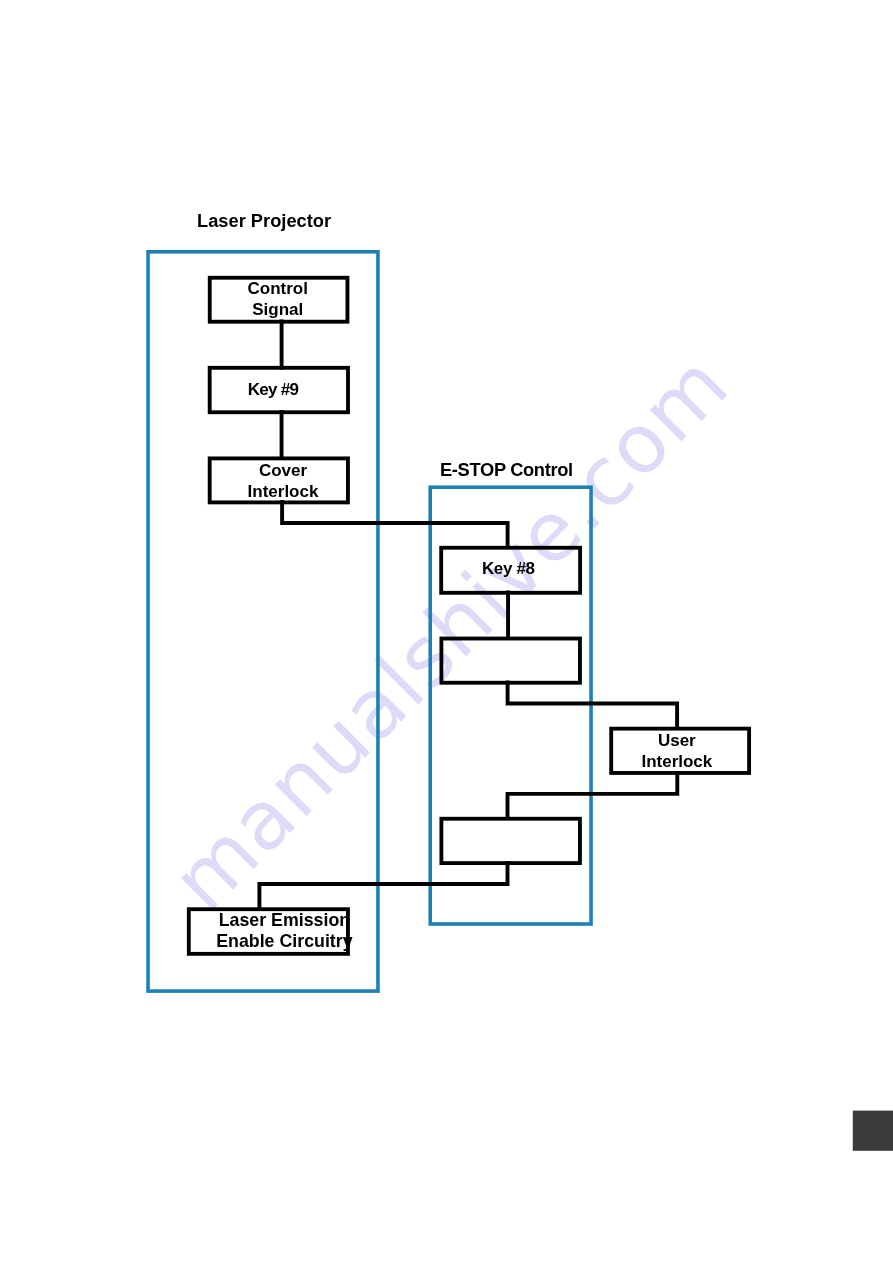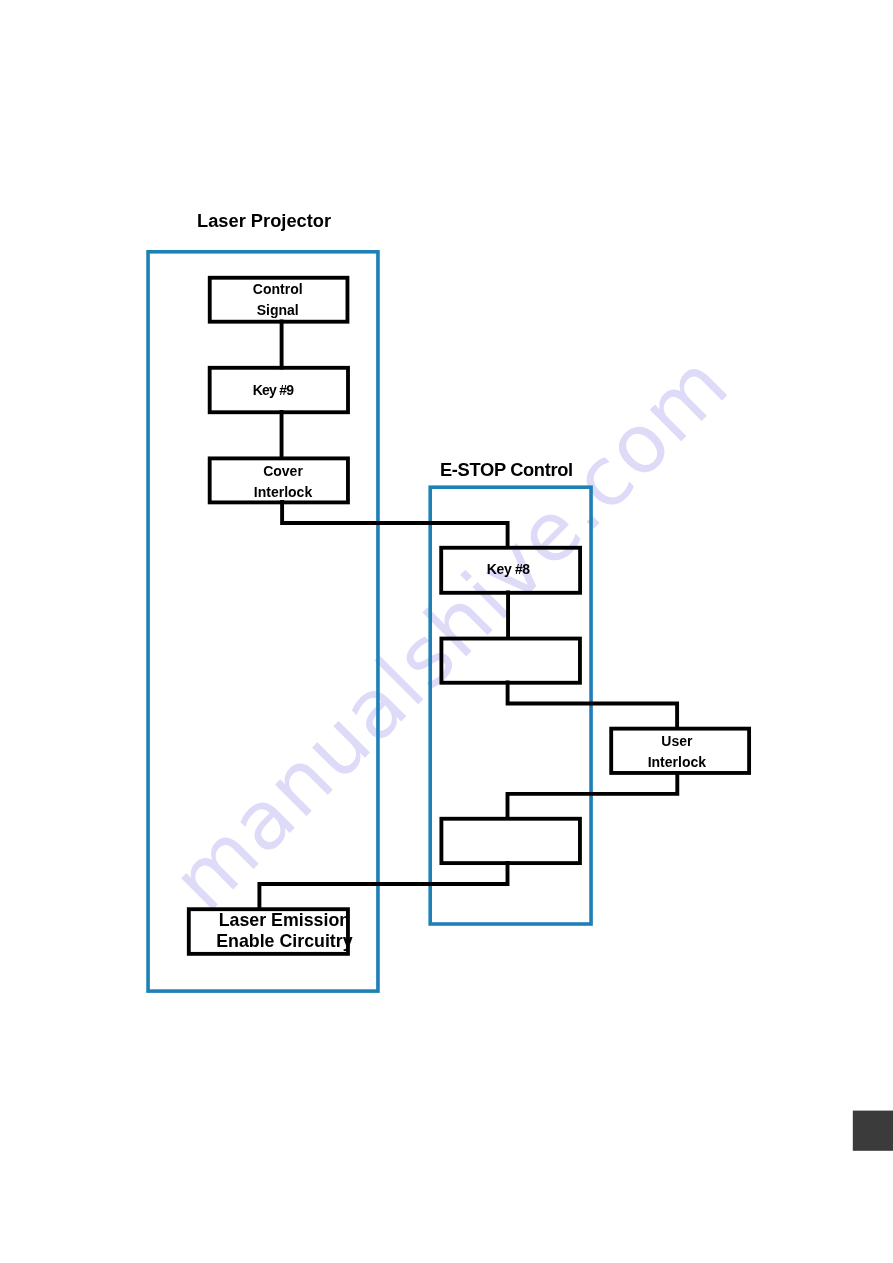--- a/index.html
+++ b/index.html
@@ -8,21 +8,21 @@
     width: 893px; height: 1263px;
     background: #ffffff;
     font-family: "Liberation Sans", sans-serif;
     overflow: hidden;
     position: relative;
     -webkit-font-smoothing: antialiased;
   }
   #page { position:absolute; left:0; top:0; width:893px; height:1263px; background:#fff; }
   .layer { position:absolute; left:0; top:0; width:893px; height:1263px; }
   .txt { position:absolute; white-space:pre-line; text-align:center;
-         font-weight:bold; color:#000; line-height:20.6px; font-size:14px;
+         font-weight:bold; color:#000; line-height:20.6px; font-size:17px;
          -webkit-font-smoothing:antialiased; will-change:transform; }
   .grp-label { position:absolute; white-space:nowrap; font-weight:bold; font-size:18.3px; color:#000;
          -webkit-font-smoothing:antialiased; will-change:transform; }
 </style>
 </head>
 <body>
 
 <div id="page">
 
   <svg class="layer" width="893" height="1263" viewBox="0 0 893 1263">

